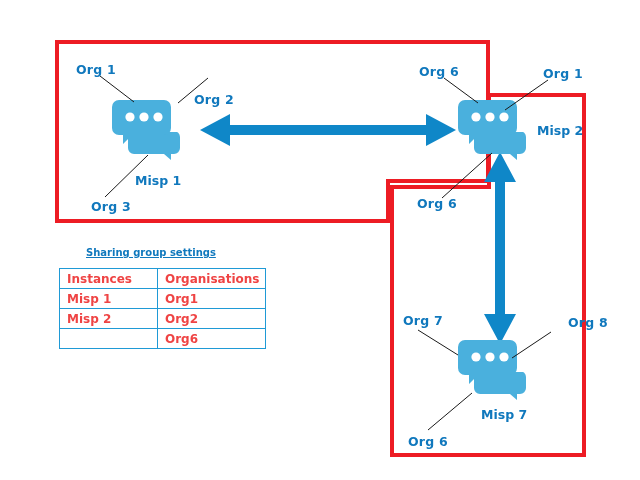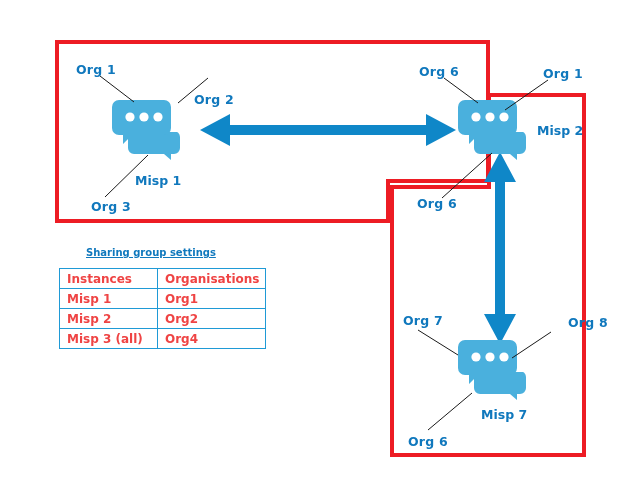--- a/index.html
+++ b/index.html
@@ -219,19 +219,19 @@
     <tbody>
       <tr>
         <td>Misp 1</td>
         <td>Org1</td>
       </tr>
       <tr>
         <td>Misp 2</td>
         <td>Org2</td>
       </tr>
       <tr>
-        <td>Misp 3 (all)</td>
-        <td>Org4</td>
+        <td class="blank-cell"></td>
+        <td>Org6</td>
       </tr>
     </tbody>
   </table>
 
 </div>
 
 </body></html>

